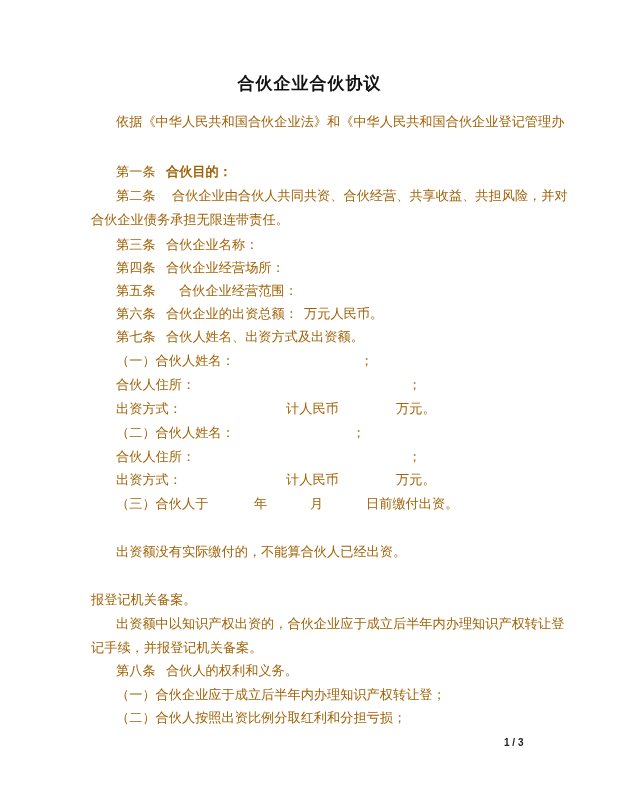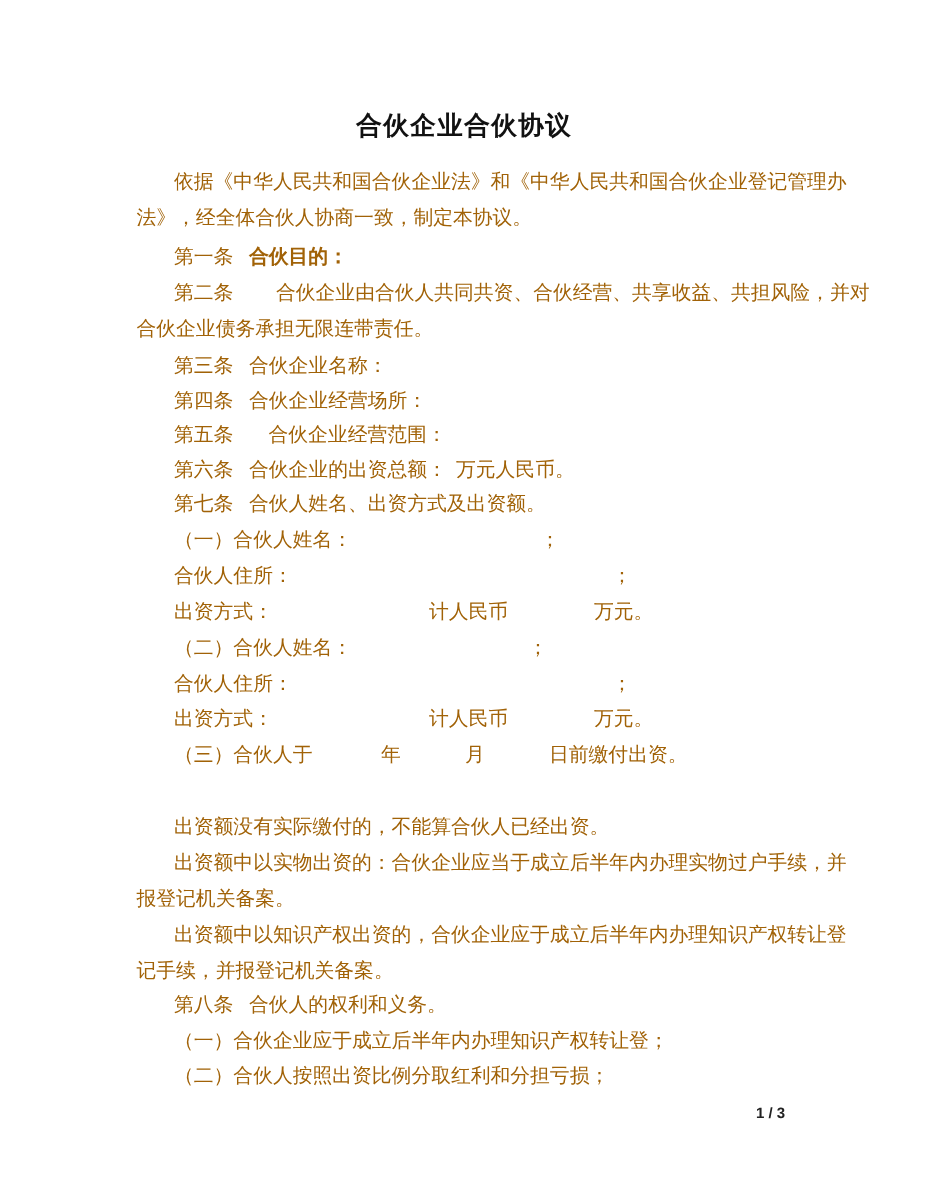--- a/index.html
+++ b/index.html
@@ -14,30 +14,29 @@
              font-family: "Liberation Sans", sans-serif; color: #222; }
 </style>
 </head>
 <body>
 
 <div class="page">
 
   <div class="title">合伙企业合伙协议</div>
 
   <div class="line" style="left:116px; top:114px;">依据《中华人民共和国合伙企业法》和《中华人民共和国合伙企业登记管理办</div>
-  <div class="line" style="left:91px; top:138px;">法》，经全体合伙人协商一致，制定本协议。</div>
 
   <div class="line" style="left:116px; top:164px;">
     <span class="seg" style="left:0;">第一条</span>
     <span class="seg" style="left:50px;font-weight:bold;">合伙目的：</span>
   </div>
 
   <div class="line" style="left:116px; top:188px;">
     <span class="seg" style="left:0;">第二条</span>
-    <span class="seg" style="left:68px;">合伙企业由合伙人共同共资、合伙经营、共享收益、共担风险，并对</span>
+    <span class="seg" style="left:56px;">合伙企业由合伙人共同共资、合伙经营、共享收益、共担风险，并对</span>
   </div>
   <div class="line" style="left:91px; top:212px;">合伙企业债务承担无限连带责任。</div>
 
   <div class="line" style="left:116px; top:237px;">
     <span class="seg" style="left:0;">第三条</span>
     <span class="seg" style="left:50px;">合伙企业名称：</span>
   </div>
 
   <div class="line" style="left:116px; top:260px;">
     <span class="seg" style="left:0;">第四条</span>
@@ -89,21 +88,20 @@
   </div>
 
   <div class="line" style="left:116px; top:496px;">
     <span class="seg" style="left:0;text-align:center;">（三）合伙人于</span>
     <span class="seg" style="left:138px;">年</span>
     <span class="seg" style="left:194px;">月</span>
     <span class="seg" style="left:250px;">日前缴付出资。</span>
   </div>
 
   <div class="line" style="left:116px; top:544px;">出资额没有实际缴付的，不能算合伙人已经出资。</div>
-  <div class="line" style="left:116px; top:568px;">出资额中以实物出资的：合伙企业应当于成立后半年内办理实物过户手续，并</div>
   <div class="line" style="left:91px; top:592px;">报登记机关备案。</div>
   <div class="line" style="left:116px; top:580px;margin-top:36px;">出资额中以知识产权出资的，合伙企业应于成立后半年内办理知识产权转让登</div>
   <div class="line" style="left:91px; top:640px;">记手续，并报登记机关备案。</div>
 
   <div class="line" style="left:116px; top:663px;">
     <span class="seg" style="left:0;">第八条</span>
     <span class="seg" style="left:50px;">合伙人的权利和义务。</span>
   </div>
   <div class="line" style="left:116px; top:687px;">（一）合伙企业应于成立后半年内办理知识产权转让登；</div>
   <div class="line" style="left:116px; top:710px;">（二）合伙人按照出资比例分取红利和分担亏损；</div>

